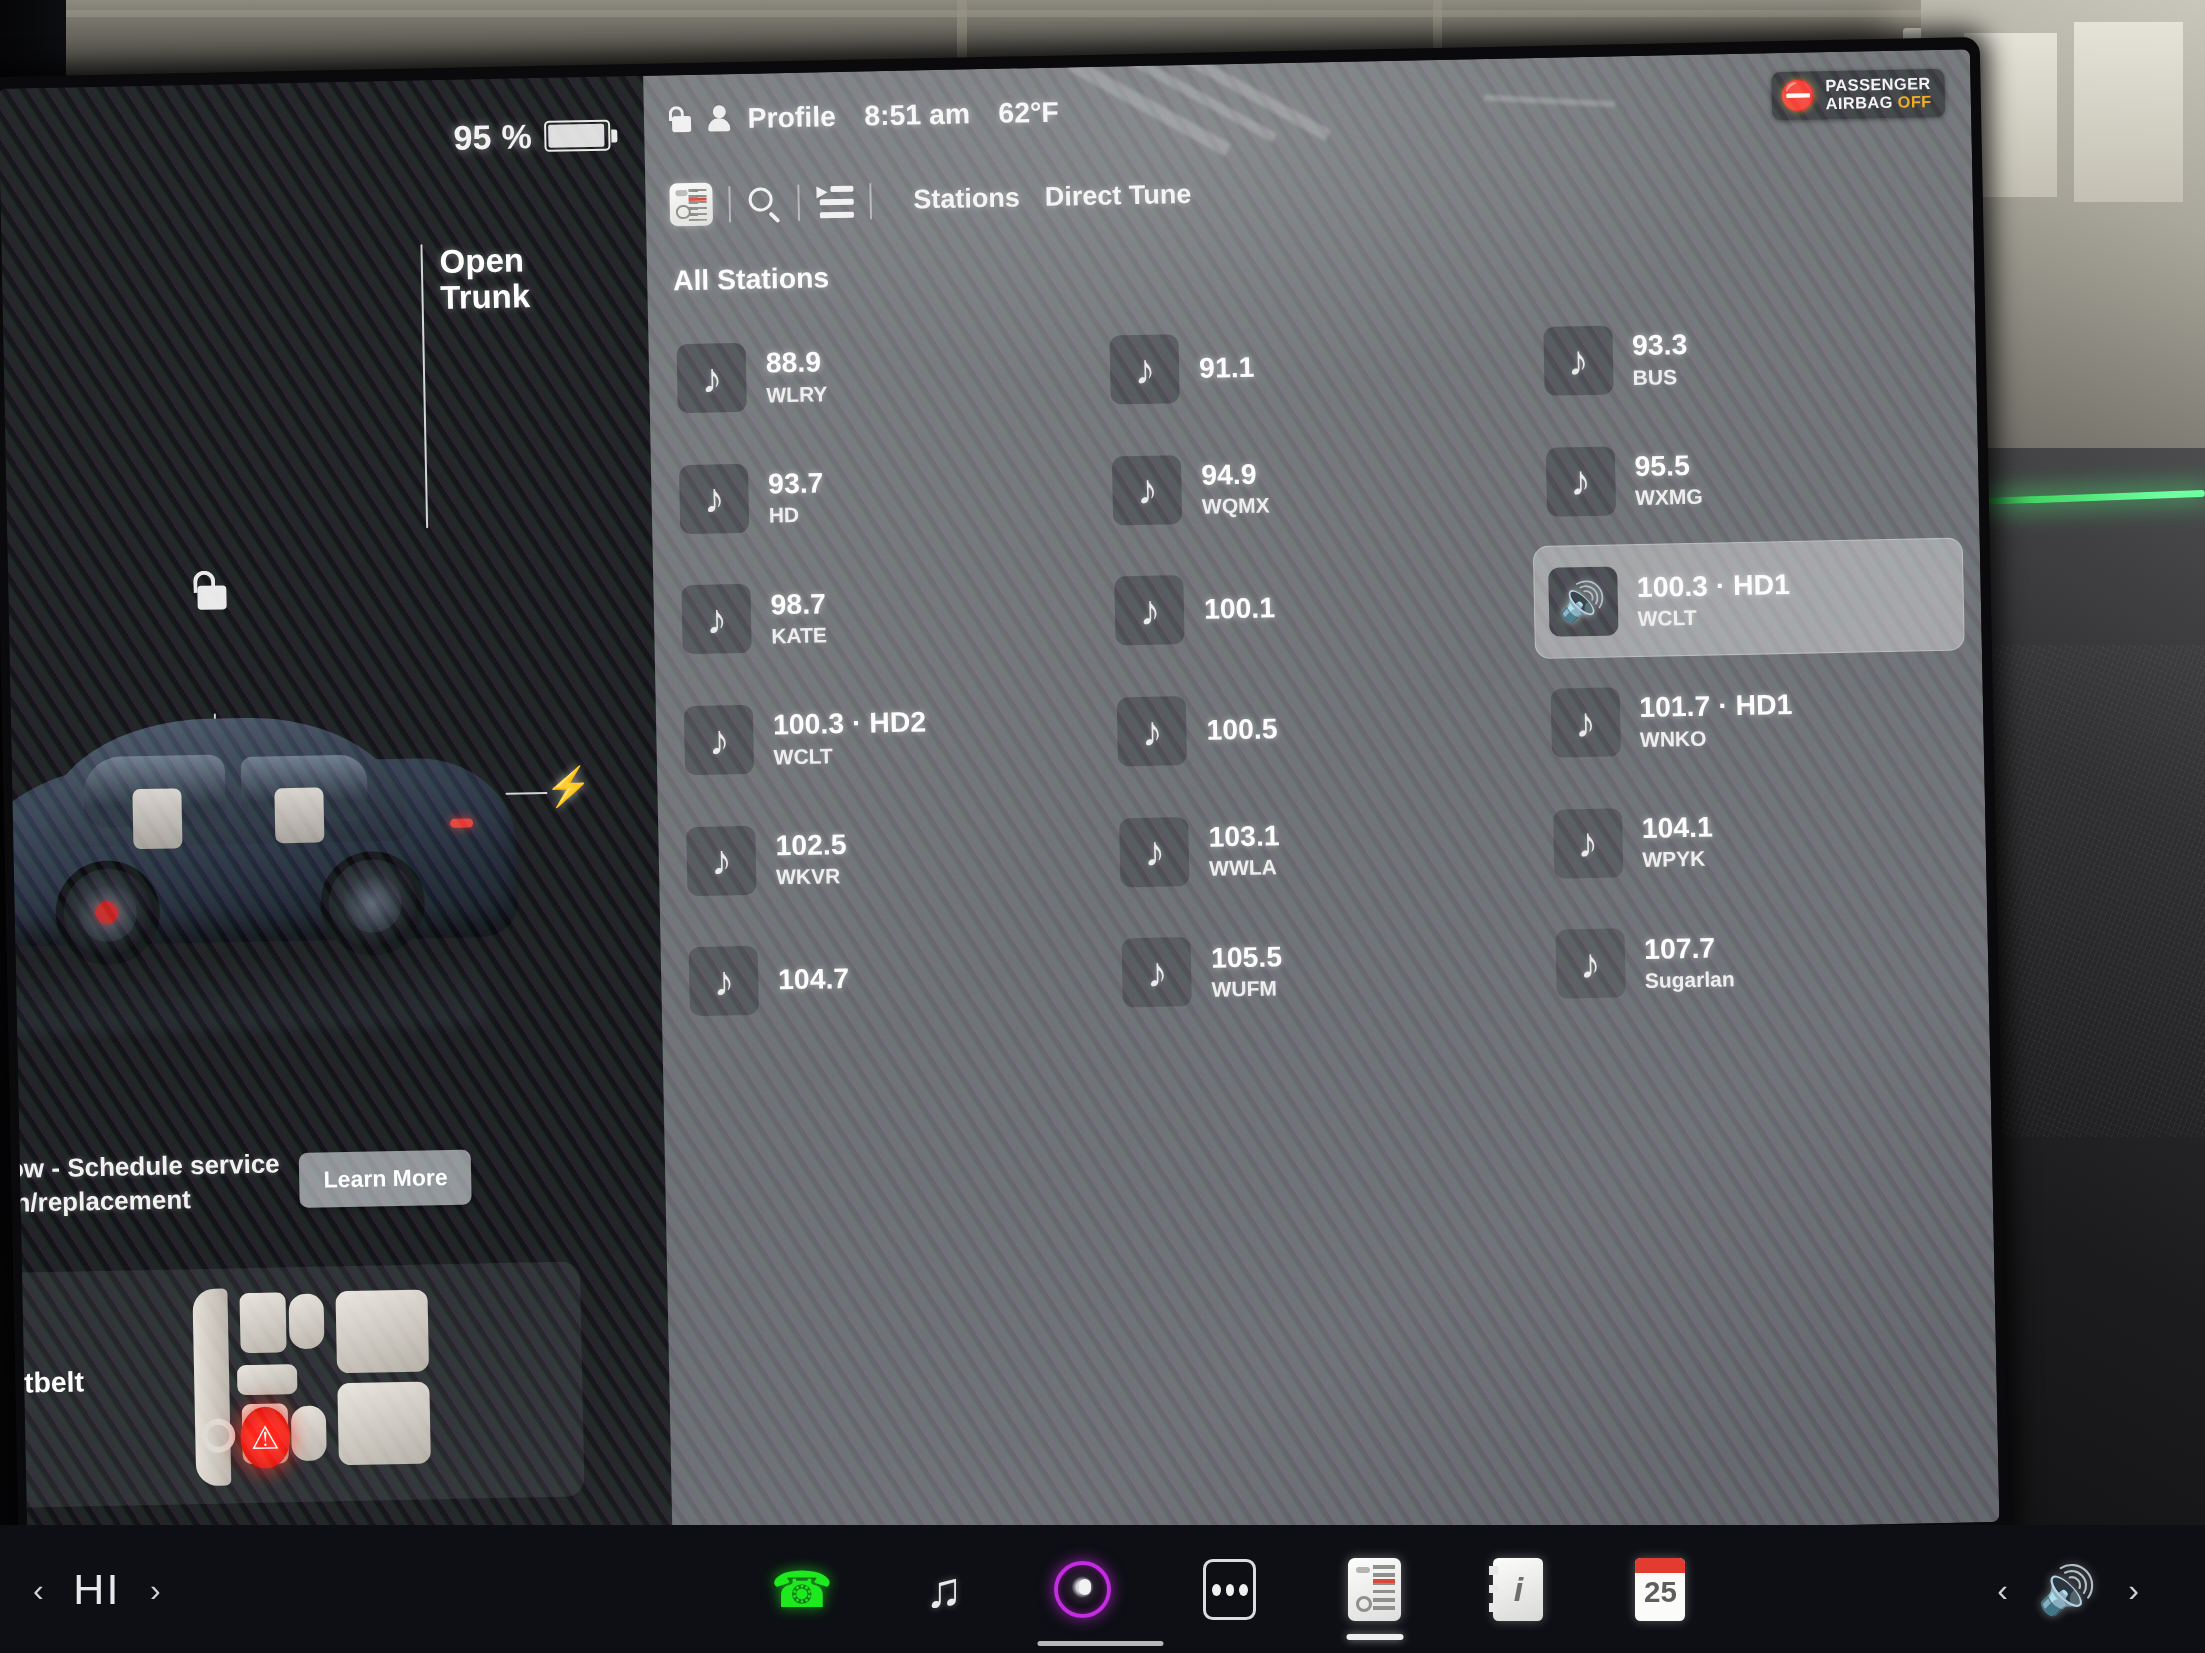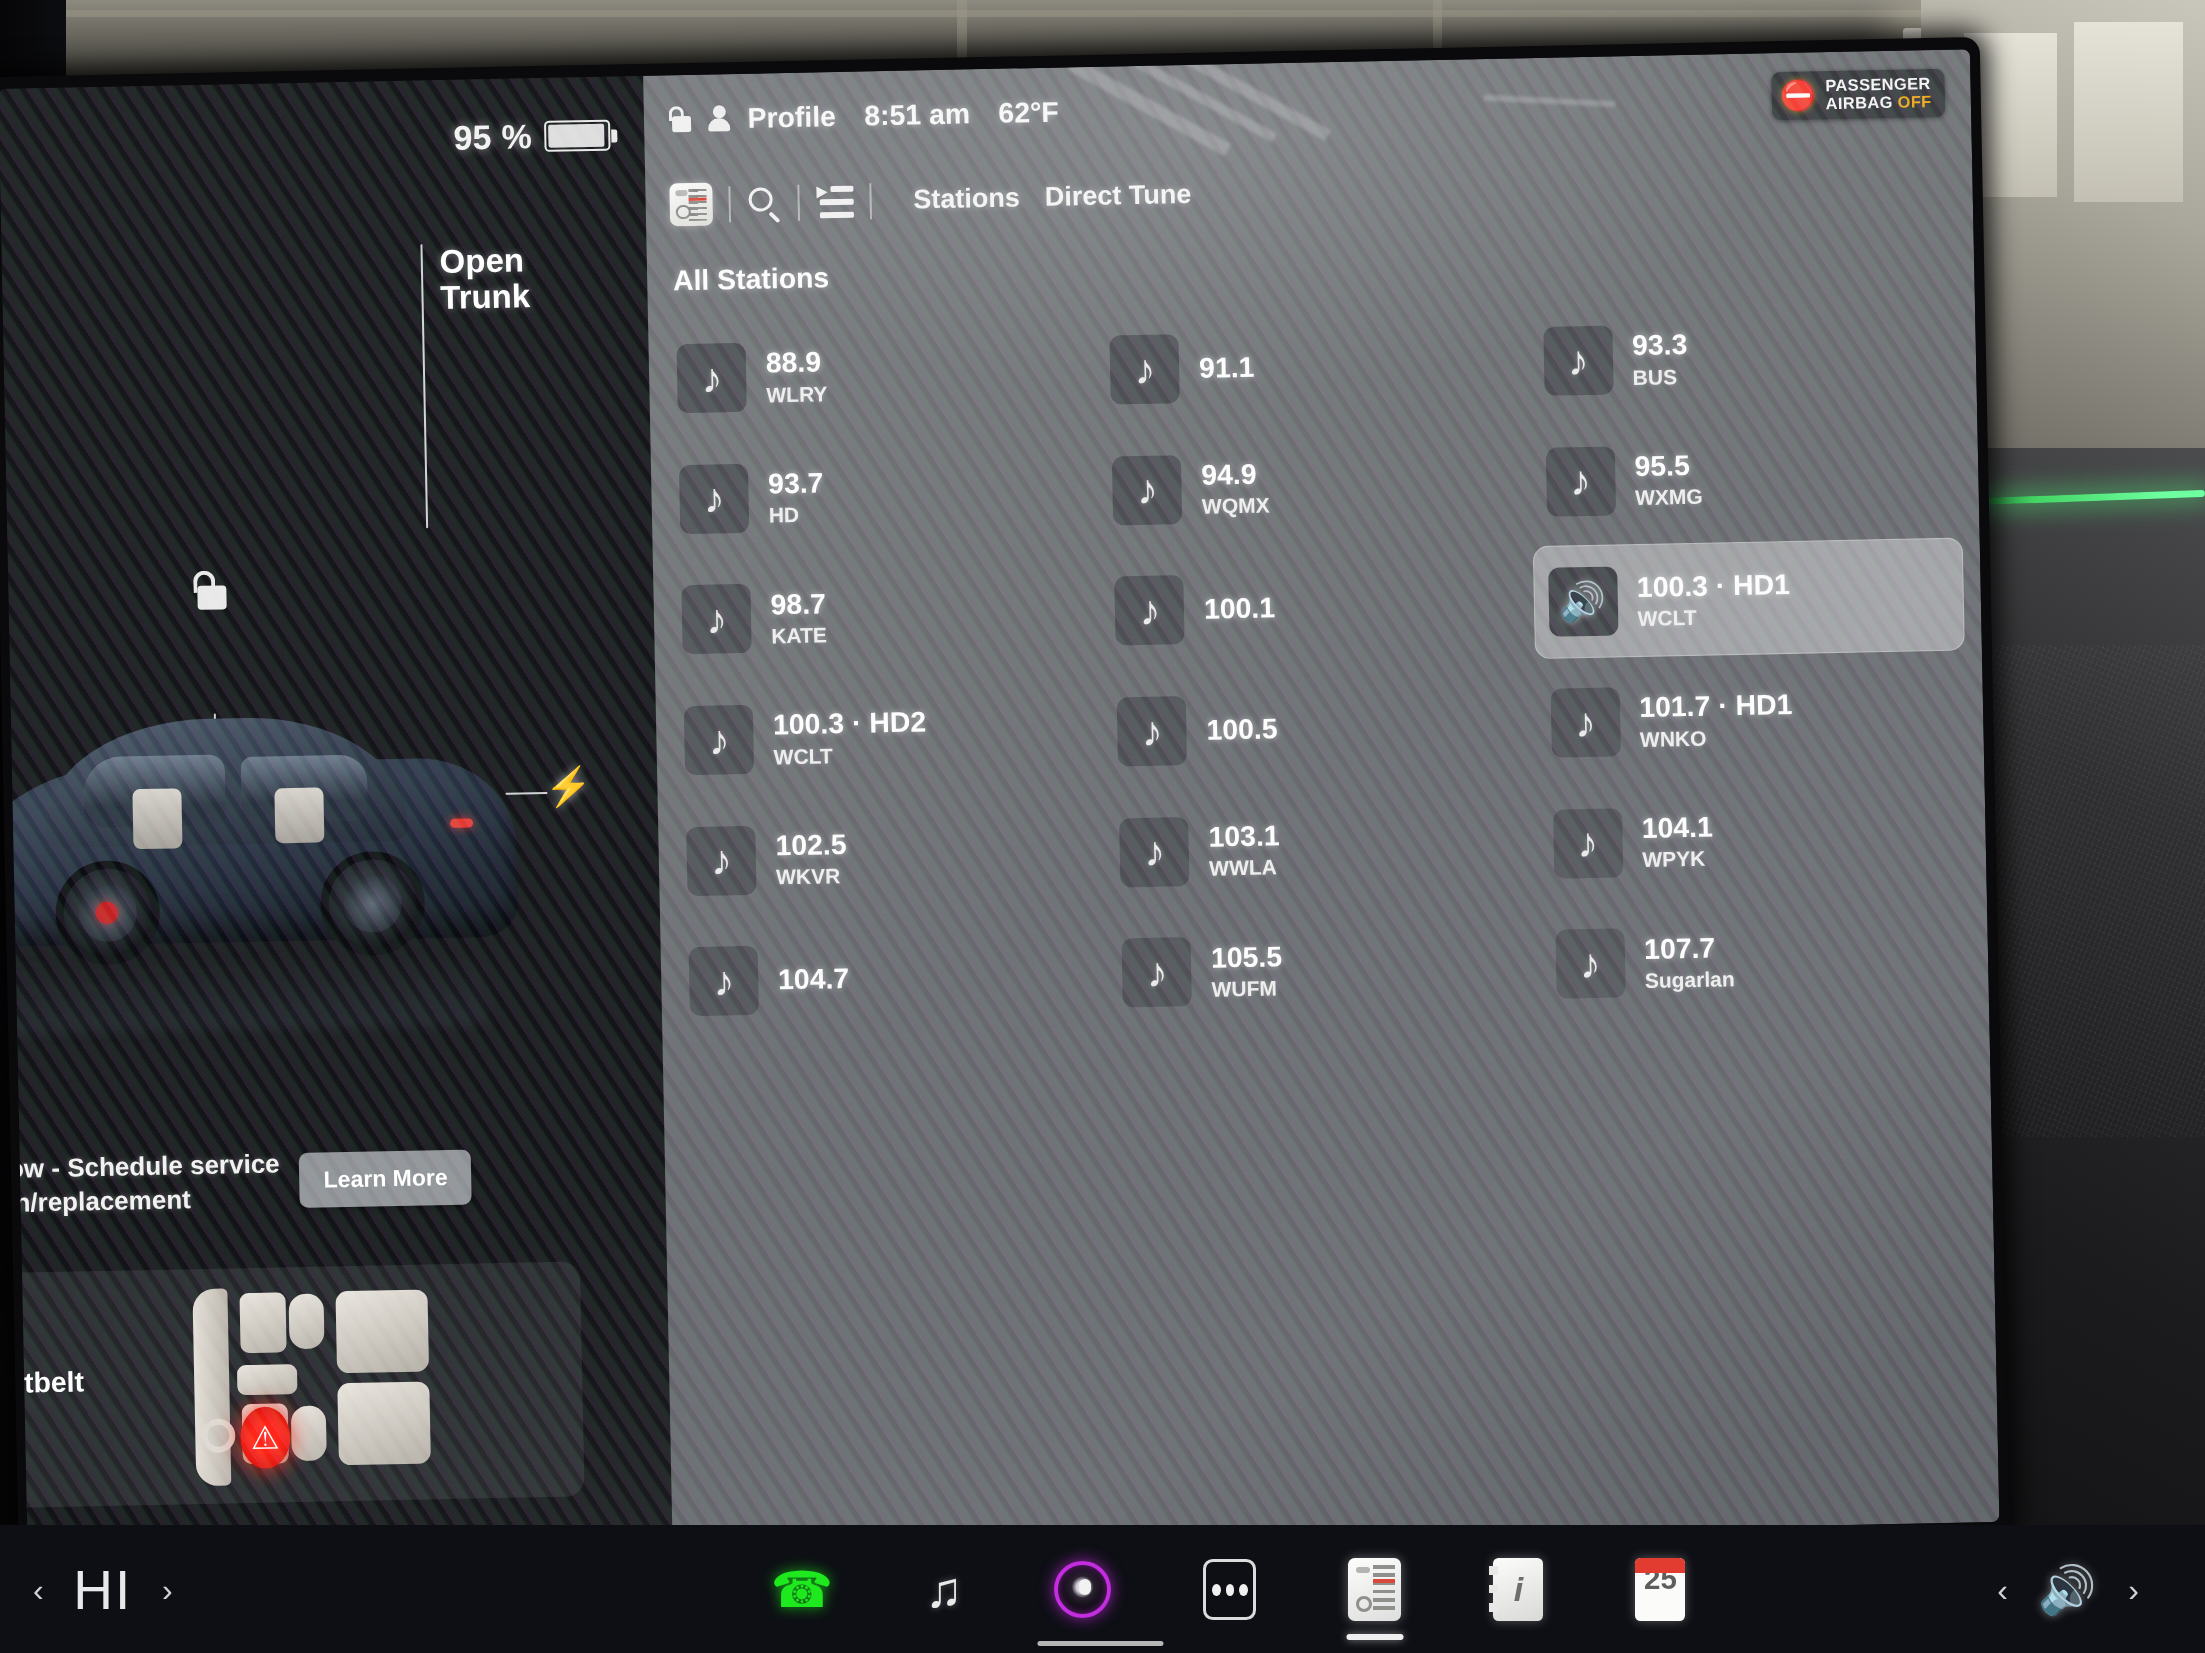--- a/index.html
+++ b/index.html
@@ -324,21 +324,21 @@
   .st-call:empty { display: none; }
 
   
   #taskbar {
     position: absolute; left: 0; bottom: 0; width: 100%; height: 129px;
     background: #0d0f14;
     display: flex; align-items: center;
   }
   .tbar-left { display: flex; align-items: center; gap: 29.5px; padding-left: 33px; width: 459px; }
   .chev { color: #cfd2d6; font-size: 32px; line-height: 1; font-weight: 300; }
-  .climate-temp { color: #e6e8ea; font-size: 55px; font-weight: 400; letter-spacing: 2.2px; }
+  .climate-temp { color: #e6e8ea; font-size: 43px; font-weight: 400; letter-spacing: 2.2px; }
   .tbar-center { flex: 1; display: flex; align-items: center; justify-content: center; gap: 92px; }
   .tbar-right { display: flex; align-items: center; gap: 31px; padding-right: 66px; }
   .tb-icon { position: relative; display: flex; align-items: center; justify-content: center; }
   .phone-glyph { color: #1ee81e; font-size: 50px; line-height: 1;
                  text-shadow: 0 0 14.2px rgba(30,232,30,.75); }
   .music-glyph { color: #e9e9e9; font-size: 50px; line-height: 1;
                  text-shadow: 0 0 7.7px rgba(255,255,255,.35); }
   .voice-circle {
     width: 57px; height: 57px; border-radius: 50%;
     background: radial-gradient(circle at 50% 45%, #d8d6dd 0 16%, #2a2230 30%, #0f0d14 55%);
@@ -379,21 +379,21 @@
   }
   .manual-icon::before { content:''; position:absolute; left: -4.4px; top: 7.7px;
     width: 8.8px; height: 48px;
     background-image: repeating-linear-gradient(180deg,#e8e8e6 0 8.8px, transparent 8.8px 18.6px); }
   .cal-icon {
     width: 50px; height: 63px; border-radius: 5.5px; background: #fbfbfa;
     position: relative; overflow: hidden; box-shadow: 0 0 11px rgba(255,255,255,.3);
     display: flex; align-items: flex-end; justify-content: center;
   }
   .cal-icon .top { position:absolute; left: 0; top: 0; width: 100%; height: 15.3px; background: #e23b30; }
-  .cal-icon .num { color: #5e5e5c; font-size: 29.5px; font-weight: 600; padding-bottom: 25px; }
+  .cal-icon .num { color: #5e5e5c; font-size: 29.5px; font-weight: 600; padding-bottom: 12px; }
   .vol-glyph { color: #ececec; font-size: 47px; line-height: 1;
                text-shadow: 0 0 9.8px rgba(255,255,255,.4); }
   .home-bar {
     position: absolute; left: 50%; bottom: 7.7px; transform: translateX(-52%);
     width: 126px; height: 4.9px; border-radius: 2.7px; background: #c9c9c9; opacity: .9;
   }
 </style>
 </head>
 <body>
 

